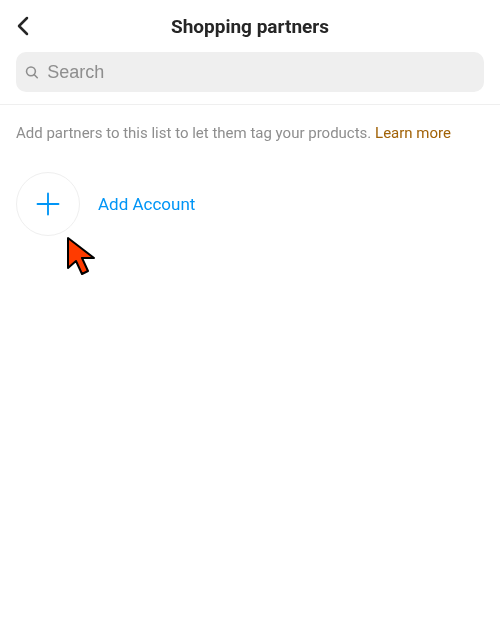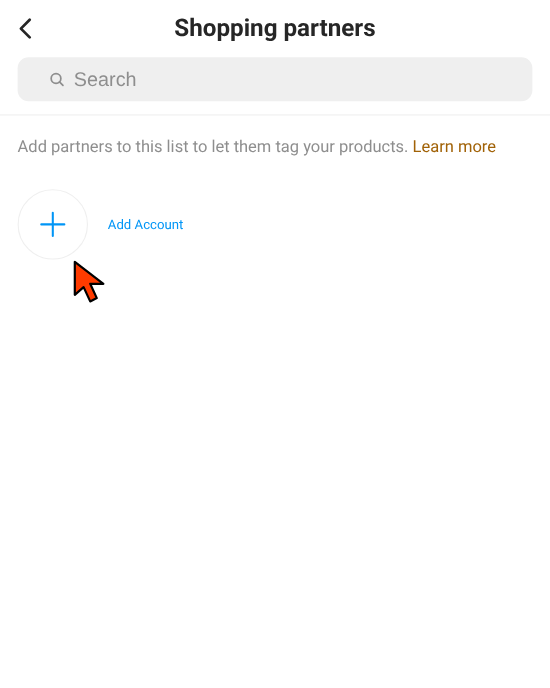--- a/index.html
+++ b/index.html
@@ -1,29 +1,29 @@
 <!DOCTYPE html>
 <html><head>
 <meta charset="utf-8">
 <style>
   * { box-sizing: border-box; margin: 0; padding: 0; }
   html, body { width: 500px; height: 625px; font-family: -apple-system, BlinkMacSystemFont, "Segoe UI", Roboto, Helvetica, Arial, sans-serif; background: #fff; color: #262626; }
   .header { position: relative; height: 52px; display: flex; align-items: center; justify-content: center; }
   .back-btn { position: absolute; left: 6px; top: 50%; transform: translateY(-50%); width: 36px; height: 36px; display: flex; align-items: center; justify-content: center; cursor: pointer; }
-  .title { font-size: 22px; font-weight: 700; }
+  .title { font-size: 19px; font-weight: 700; }
   .search-wrap { padding: 0 16px 12px 16px; }
-  .search { background: #efefef; border-radius: 10px; height: 40px; display: flex; align-items: center; padding: 0 28px; gap: 8px; cursor: text; }
+  .search { background: #efefef; border-radius: 10px; height: 40px; display: flex; align-items: center; padding: 0 8px; gap: 8px; cursor: text; }
   .search input { border: none; outline: none; background: transparent; font-size: 18px; color: #262626; width: 100%; }
   .search input::placeholder { color: #8e8e8e; }
   .divider { height: 1px; background: #efefef; width: 100%; }
   .info { padding: 18px 16px 0 16px; font-size: 15px; color: #8e8e8e; line-height: 1.4; }
   .learn-more { color: #a16207; cursor: pointer; }
   .row { display: flex; align-items: center; gap: 18px; padding: 28px 16px 0 16px; }
   .plus-circle { width: 64px; height: 64px; border-radius: 50%; border: 1px solid #efefef; display: flex; align-items: center; justify-content: center; cursor: pointer; position: relative; }
-  .add-label { color: #0095f6; font-size: 12px; cursor: pointer; }
+  .add-label { color: #0095f6; font-size: 17px; cursor: pointer; }
   .cursor-overlay { position: absolute; left: 64px; top: 236px; pointer-events: none; }
 </style>
 </head>
 <body>
 
 <div class="header">
   <div class="back-btn">
     <svg width="24" height="24" viewBox="0 0 24 24" fill="none" stroke="#262626" stroke-width="2.5" stroke-linecap="round" stroke-linejoin="round">
         <polyline points="15 4 7 12 15 20"></polyline>
       </svg>

